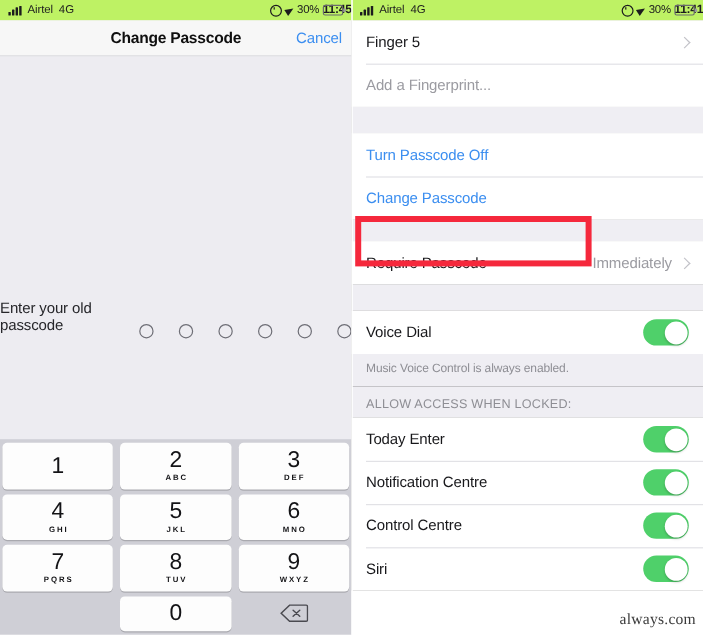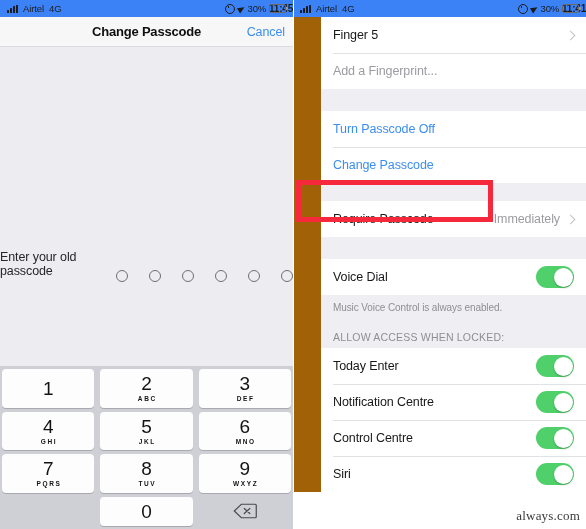--- a/index.html
+++ b/index.html
@@ -24,21 +24,21 @@
     height: 529px;
     position: relative;
     overflow: hidden;
   }
   .phone-left  { background: #edecf1; }
   .phone-right { background: #ffffff; }
 
   
   .statusbar {
     height: 17px;
-    background: #3b82f6;
+    background: #bef264;
     display: flex;
     align-items: center;
     padding: 0 7px;
     font-size: 10px;
     color: #1c1c1e;
     position: relative;
     box-sizing: border-box;
   }
   .sb-left { display: flex; align-items: center; gap: 5px; }
   .signal-bars { display: flex; align-items: flex-end; gap: 1px; height: 8px; }
@@ -223,21 +223,21 @@
   .key-del {
     background: transparent;
     box-shadow: none;
     display: flex;
     align-items: center;
     justify-content: center;
   }
   .del-glyph { width: 24px; height: 16px; display: block; }
 
   
-  .list-wrap { background: #a16207; padding-left: 28px; }
+  .list-wrap { background: #404040; }
   .group { background: #ffffff; }
   .row {
     height: 36px;
     display: flex;
     align-items: center;
     padding: 0 12px;
     font-size: 12.5px;
     color: #18181b;
     box-sizing: border-box;
     position: relative;

